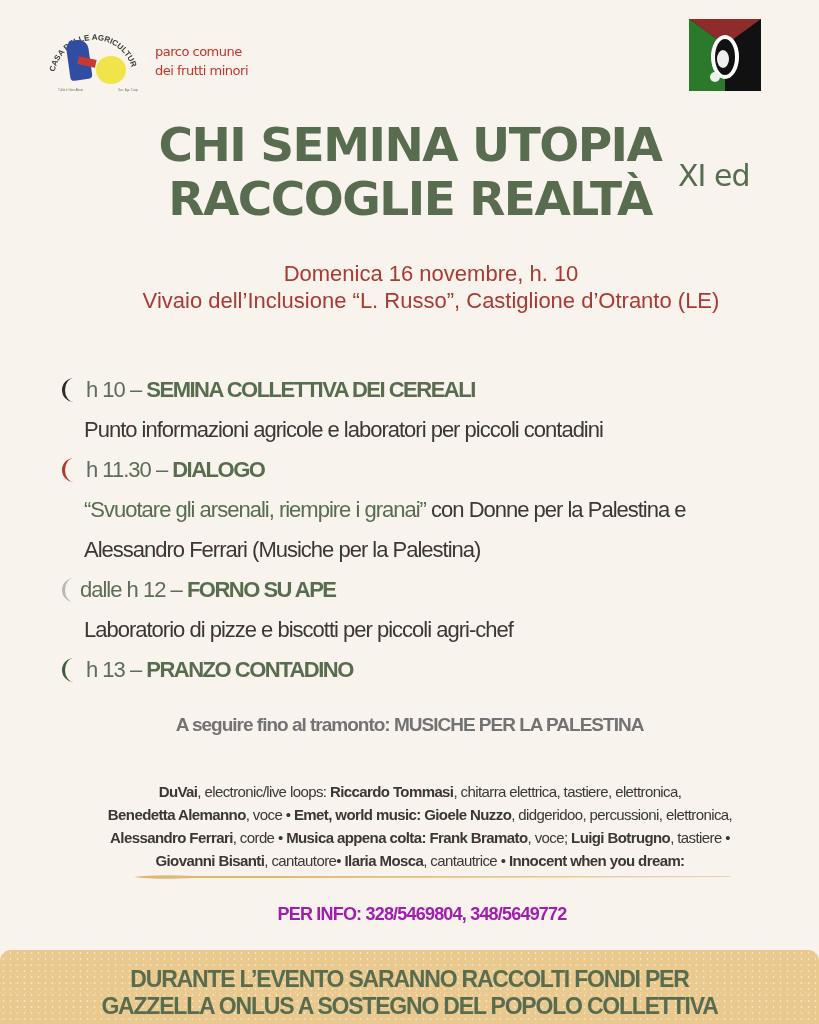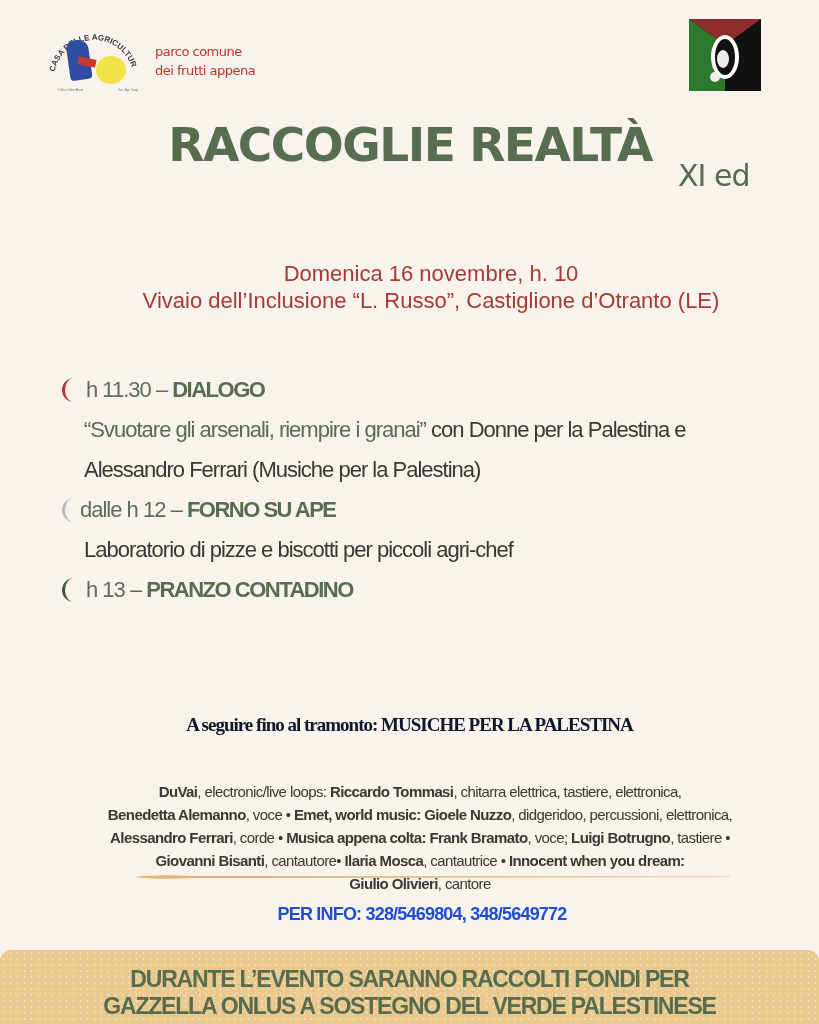--- a/index.html
+++ b/index.html
@@ -104,35 +104,35 @@
     }
     .moon svg { display: block; }
     .row .time { font-size: 22px; color: #5d6d58; letter-spacing: -1px; white-space: pre; }
     .row .title { font-size: 22px; font-weight: bold; color: #586d50; letter-spacing: -1.5px; white-space: pre; }
     .row .desc { font-size: 22px; color: #3e3632; letter-spacing: -1px; padding-left: 26px; white-space: nowrap; }
     .row .quote { color: #586d50; }
 
     
     .music-head {
       position: absolute; left: 0; top: 714px; width: 819px; text-align: center;
-      color: #0f172a; font-size: 19px; font-weight: bold; letter-spacing: -1px; font-family: Liberation Serif, serif;
+      color: #737373; font-size: 19px; font-weight: bold; letter-spacing: -1px;
     }
     .music-body {
       position: absolute; left: 70px; top: 748px; width: 700px; text-align: center;
       font-size: 15px; line-height: 23px; color: #3e3632; letter-spacing: -0.6px; margin-top: 32px;
     }
     .music-body b { font-weight: bold; }
     .music-body .ln { display: block; white-space: nowrap; }
 
     .separator {
       position: absolute; left: 134px; top: 874px; width: 596px; height: 6px;
     }
     .info {
       position: absolute; left: 0; top: 904px; width: 819px; text-align: center;
-      color: #1d4ed8; font-size: 18px; font-weight: bold; letter-spacing: -0.8px; padding-left: 25px;
+      color: #a21caf; font-size: 18px; font-weight: bold; letter-spacing: -0.8px; padding-left: 25px;
     }
     .footer {
       position: absolute; left: 0; top: 950px; width: 819px; height: 96px;
       background-color: #e9c98e;
       background-image:
         radial-gradient(circle, rgba(255,255,255,0.45) 0.8px, transparent 1.2px),
         radial-gradient(circle, rgba(255,255,255,0.30) 0.6px, transparent 1px);
       background-size: 7px 6px, 5px 9px;
       background-position: 0 0, 3px 2px;
       border-radius: 11px;
@@ -161,50 +161,63 @@
     <div class="figure-red"></div>
     <div class="fruit"></div>
     <div class="sub">
       <span>Tullia e Gino Abate</span>
       <span>Soc. Agr. Coop</span>
     </div>
   </div>
 
   <div class="logo logo-parco">
     <div>parco comune</div>
-    <div>dei frutti appena</div>
+    <div>dei frutti minori</div>
   </div>
 
 
 
   <div class="logo logo-donne">
     <svg width="72" height="72" viewBox="0 0 72 72">
       <rect width="72" height="72" fill="#111"></rect>
       <polygon points="0,0 72,0 36,26" fill="#8e2b2b"></polygon>
       <polygon points="0,0 36,26 36,72 0,72" fill="#2b7a2b"></polygon>
       <ellipse cx="36" cy="38" rx="14" ry="22" fill="#fff"></ellipse>
       <ellipse cx="36" cy="38" rx="10" ry="18" fill="#111"></ellipse>
       <ellipse cx="34" cy="40" rx="6" ry="9" fill="#eee"></ellipse>
       <circle cx="26" cy="58" r="5" fill="#eee"></circle>
     </svg>
   </div>
 </div>
 
 <div class="headline">
+  <div>CHI SEMINA UTOPIA</div>
   <div>RACCOGLIE REALTÀ</div>
 </div>
 <div class="edition">XI ed</div>
 
 <div class="date-block">
   <span>Domenica 16 novembre, h. 10</span>
   <span>Vivaio dell’Inclusione “L. Russo”, Castiglione d’Otranto (LE)</span>
 </div>
 
 <div class="schedule">
 
+  <div class="row">
+    <span class="moon">
+      <svg width="22" height="26" viewBox="0 0 22 26">
+          <path d="M16,1 A12,12 0 1 0 16,25 A9,12 0 1 1 16,1 Z" fill="#2b2b2b"></path>
+        </svg>
+    </span>
+    <span class="time">h 10 – </span>
+    <span class="title">SEMINA COLLETTIVA DEI CEREALI</span>
+  </div>
+  <div class="row">
+    <span class="desc">Punto informazioni agricole e laboratori per piccoli contadini</span>
+  </div>
 
   <div class="row">
     <span class="moon">
       <svg width="22" height="26" viewBox="0 0 22 26">
           <path d="M16,1 A12,12 0 1 0 16,25 A9,12 0 1 1 16,1 Z" fill="#b3372c"></path>
         </svg>
     </span>
     <span class="time">h 11.30 – </span>
     <span class="title">DIALOGO</span>
   </div>
@@ -238,27 +251,26 @@
     <span class="title">PRANZO CONTADINO</span>
   </div>
 </div>
 
 <div class="music-head">A seguire fino al tramonto: MUSICHE PER LA PALESTINA</div>
 <div class="music-body" id="music-body">
     <span class="ln"><b>DuVai</b><span>, electronic/live loops: </span><b>Riccardo Tommasi</b><span>, chitarra elettrica, tastiere, elettronica,</span></span>
     <span class="ln"><b>Benedetta Alemanno</b><span>, voce • </span><b>Emet, world music: Gioele Nuzzo</b><span>, didgeridoo, percussioni, elettronica,</span></span>
     <span class="ln"><b>Alessandro Ferrari</b><span>, corde • </span><b>Musica appena colta: Frank Bramato</b><span>, voce; </span><b>Luigi Botrugno</b><span>, tastiere •</span></span>
     <span class="ln"><b>Giovanni Bisanti</b><span>, cantautore•  </span><b>Ilaria Mosca</b><span>, cantautrice •  </span><b>Innocent when you dream:</b></span>
-    <span class="ln"><b>Giulio Olivieri</b><span>, cantore</span></span>
   </div>
 
 <svg class="separator" width="596" height="6" viewBox="0 0 596 6">
   <path d="M0,3 Q20,0 60,2 L596,2.5 L596,3 L60,4 Q20,6 0,3 Z" fill="#e0b873"></path>
 </svg>
 
 <div class="info">PER INFO: 328/5469804, 348/5649772</div>
 
 <div class="footer">
   <div class="footer-text">
     <span>DURANTE L’EVENTO SARANNO RACCOLTI FONDI PER</span>
-    <span>GAZZELLA ONLUS A SOSTEGNO DEL VERDE PALESTINESE</span>
+    <span>GAZZELLA ONLUS A SOSTEGNO DEL POPOLO COLLETTIVA</span>
   </div>
 </div>
 
 </body></html>

